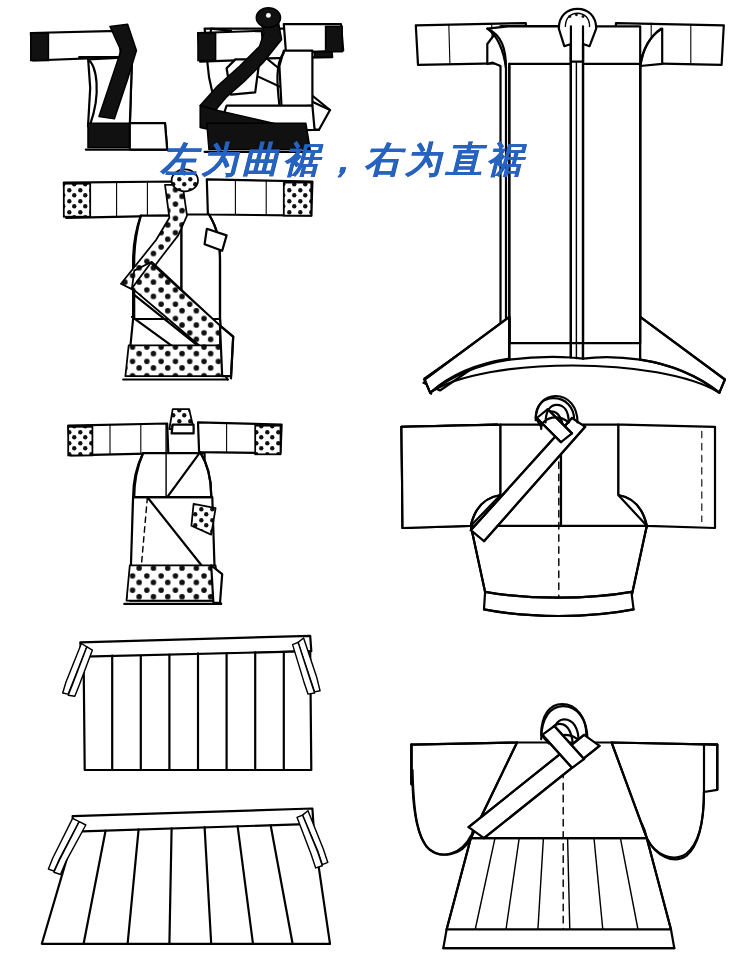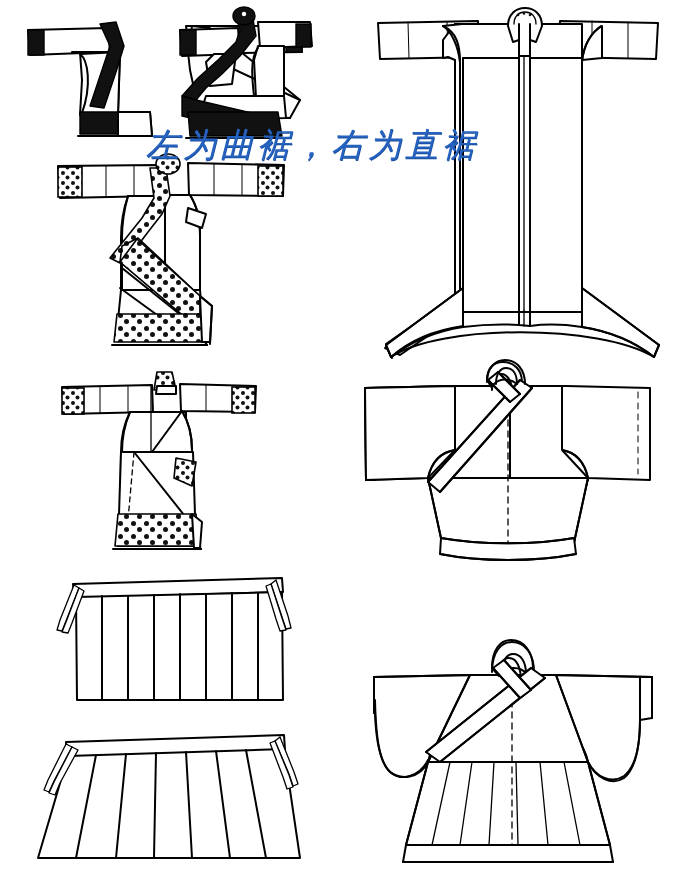--- a/index.html
+++ b/index.html
@@ -76,21 +76,21 @@
     left: 146px;
     top: 122px;
     width: 400px;
     height: 46px;
     display: flex;
     align-items: center;
     letter-spacing: 4px;
     white-space: nowrap;
     font-family: "DejaVu Serif", "Liberation Serif", serif;
     font-size: 33px;
-    font-weight: 400;
+    font-weight: 700;
     font-style: italic;
     color: #2663c0;
     text-shadow: 0.5px 0.5px 0 #1a4e9e;
     pointer-events: none;
   }
 </style>
 </head>
 <body>
 
 <div id="page">

